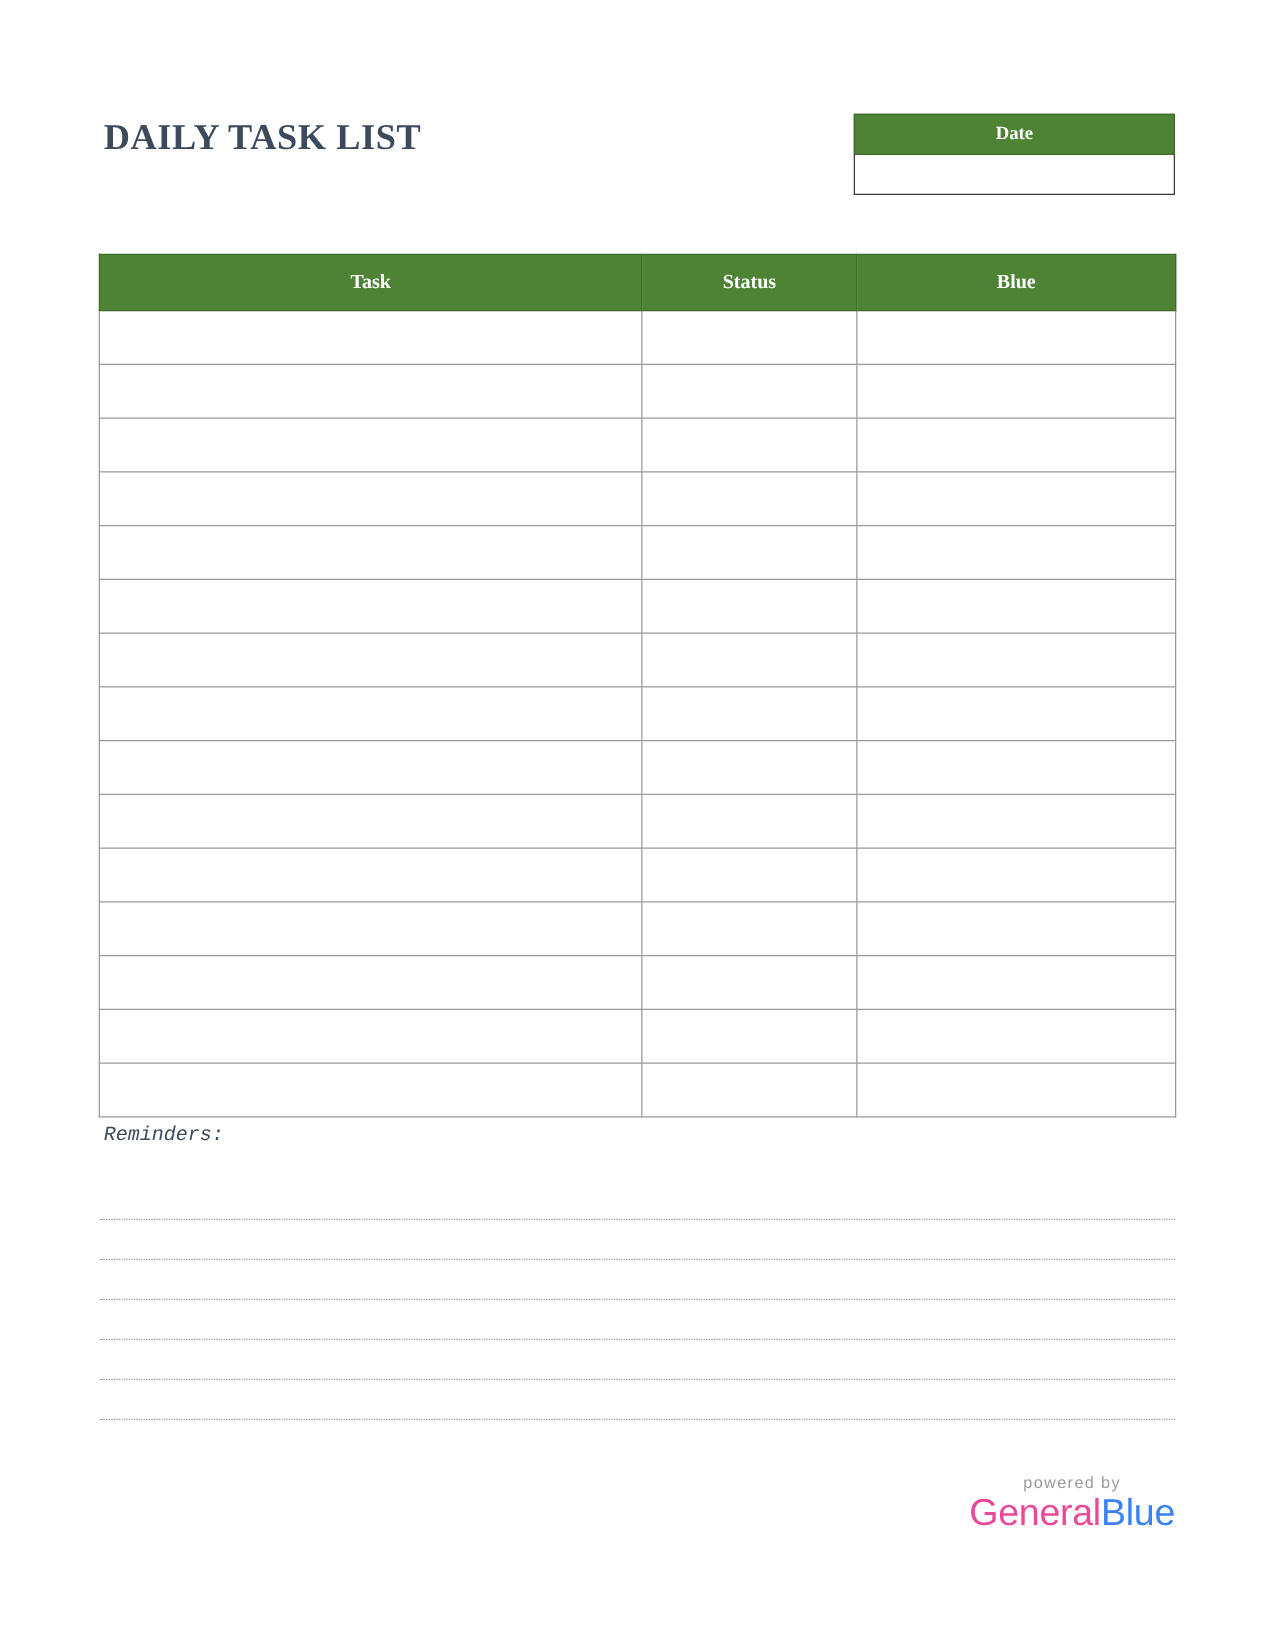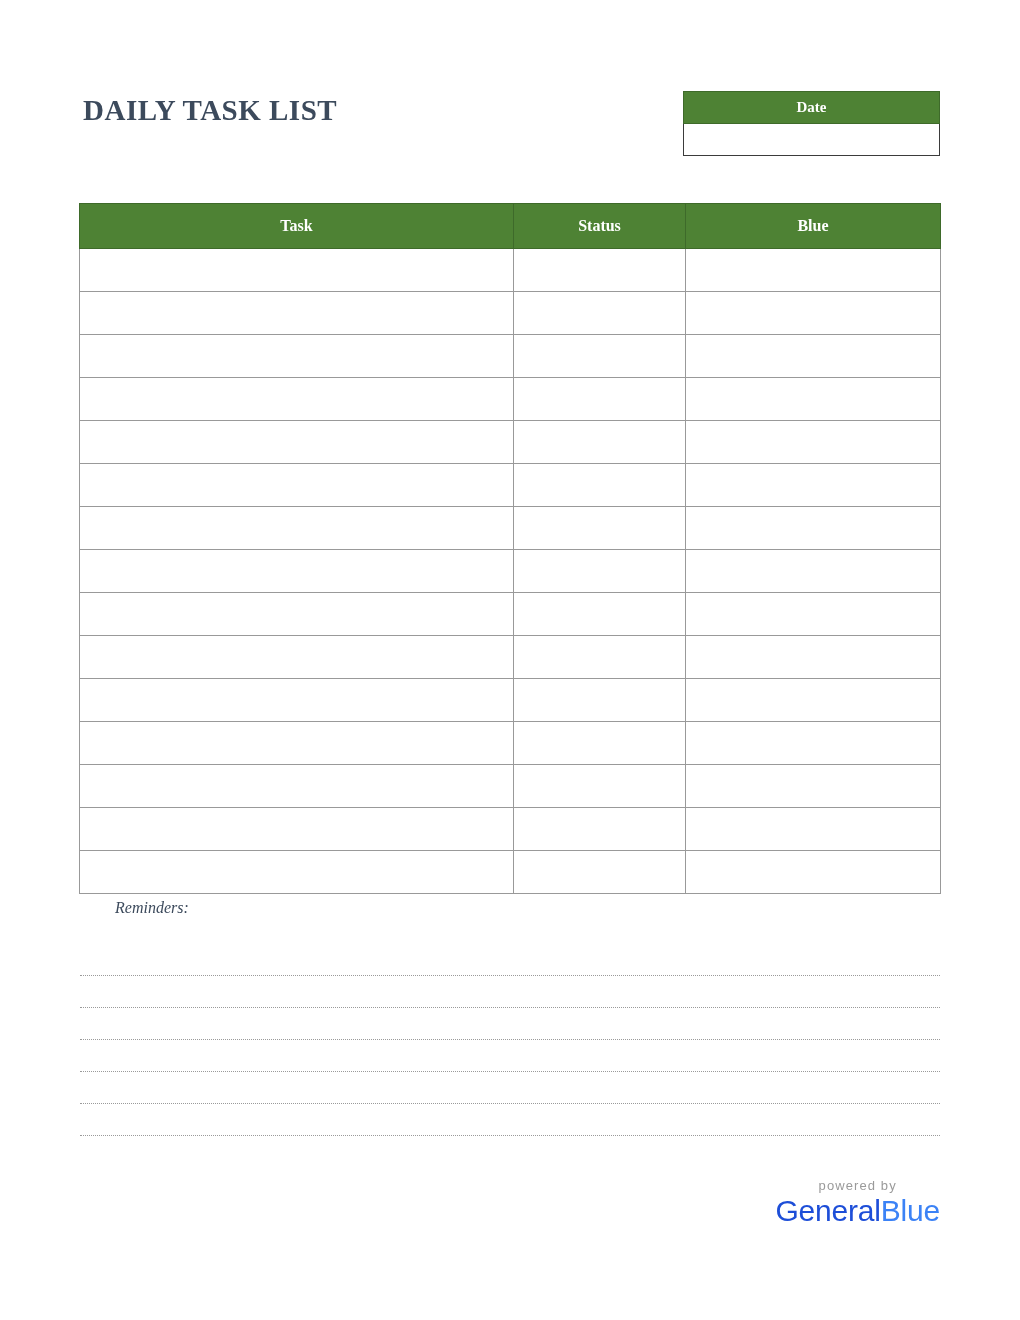--- a/index.html
+++ b/index.html
@@ -107,25 +107,24 @@
   }
   .col-task { width: 434px; }
   .col-status { width: 172px; }
   .col-notes { width: 255px; }
 
   
   .reminders-label {
     position: absolute;
     left: 83px;
     top: 899px;
-    font-family: Liberation Serif, serif;
+    font-family: Liberation Mono, monospace;
     font-style: italic;
     font-size: 16px;
     color: #3c4a5c;
-    margin-left: 32px;
   }
   .reminder-lines {
     position: absolute;
     left: 80px;
     top: 944px;
     width: 860px;
   }
   .reminder-line {
     height: 32px;
     border-bottom: 1px dotted #9a9a9a;
@@ -144,21 +143,21 @@
     font-size: 13px;
     color: #9a9a9a;
     letter-spacing: 1.1px;
     margin-bottom: 1px;
   }
   .brand-name {
     font-size: 30px;
     letter-spacing: -0.2px;
     white-space: nowrap;
   }
-  .brand-general { color: #1d4ed8; }
+  .brand-general { color: #ec4899; }
   .brand-blue { color: #3b82f6; }
 </style>
 </head>
 <body>
 
 <div class="page">
 
   <div class="header">
     <div class="doc-title">DAILY TASK LIST</div>
 

